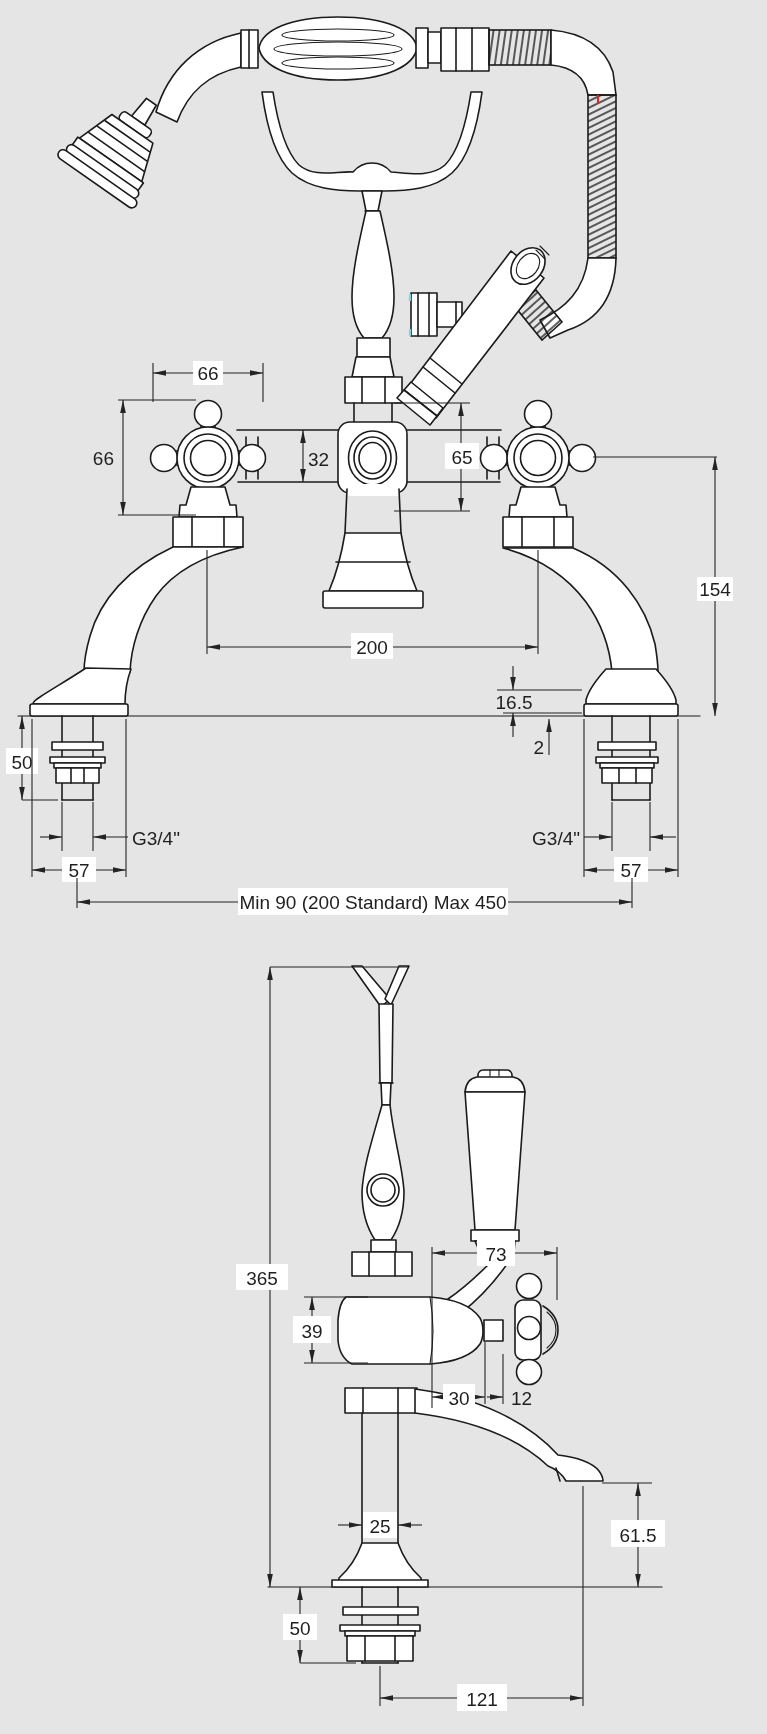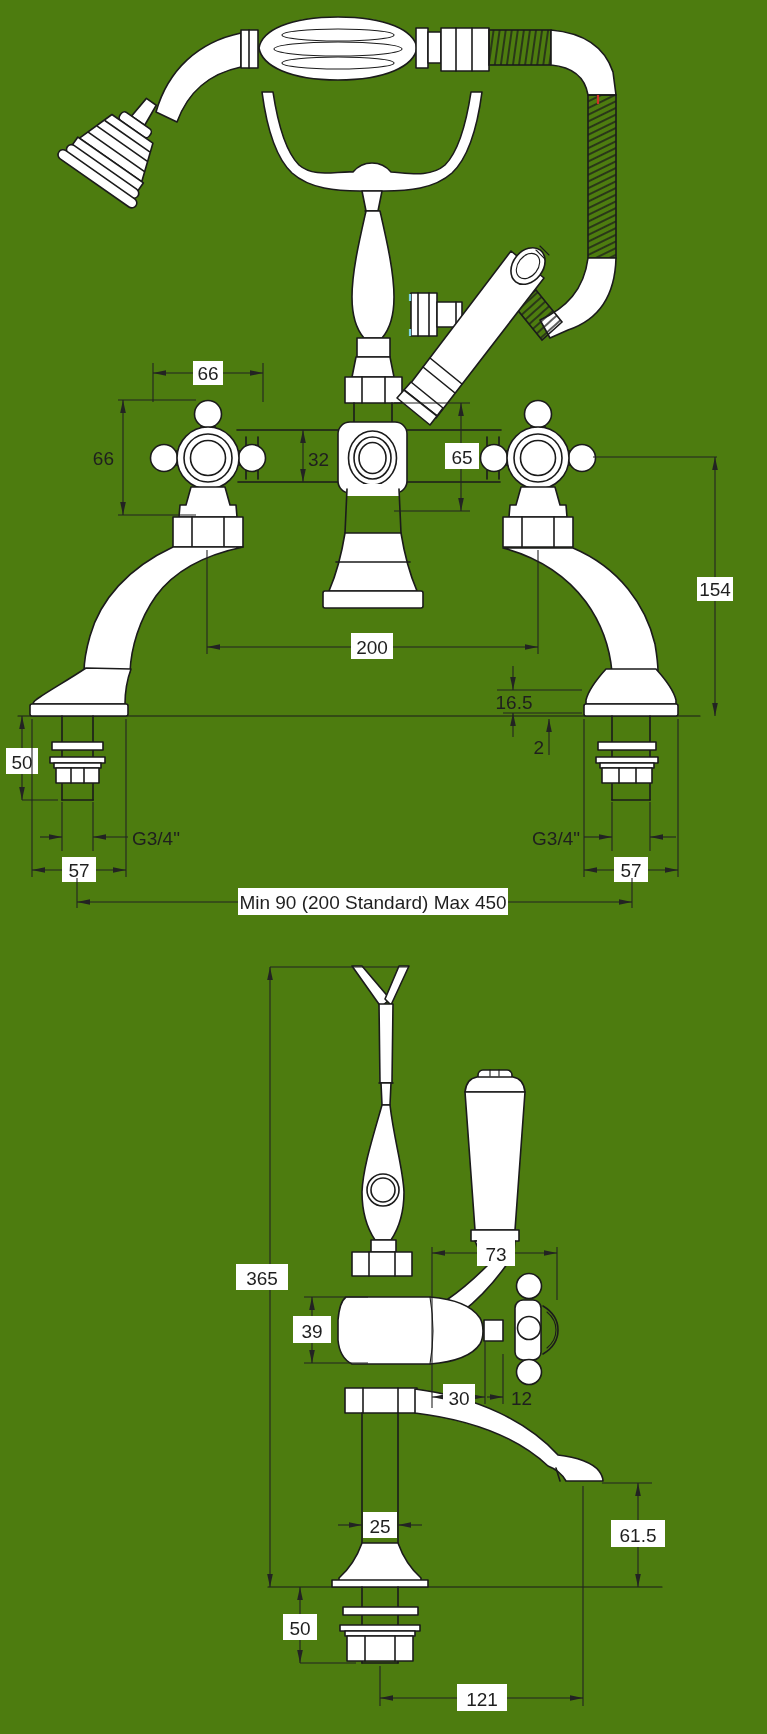--- a/index.html
+++ b/index.html
@@ -1,16 +1,16 @@
 <!DOCTYPE html>
 <html><head>
 <meta charset="utf-8">
 <style>
   html,body{margin:0;padding:0;background:#ffffff;}
-  .stage{width:767px;height:1734px;background:#4d7c0f;position:relative;margin:0 auto;}
+  .stage{width:767px;height:1734px;background:#e5e5e5;position:relative;margin:0 auto;}
   svg{display:block;}
   .p  {fill:none;stroke:#1b1b1b;stroke-width:1.6;stroke-linecap:round;stroke-linejoin:round;}
   .pw {fill:#ffffff;stroke:#1b1b1b;stroke-width:1.6;stroke-linejoin:round;}
   .pt {fill:none;stroke:#1b1b1b;stroke-width:1.1;stroke-linecap:round;}
   .d  {fill:none;stroke:#232323;stroke-width:1.1;}
   .m  {fill:#ffffff;stroke:none;}
   .dimtext{font-family:"Liberation Sans",sans-serif;font-size:19px;fill:#1f1f1f;}
   .rib{stroke:#1b1b1b;}
 </style>
 </head>

